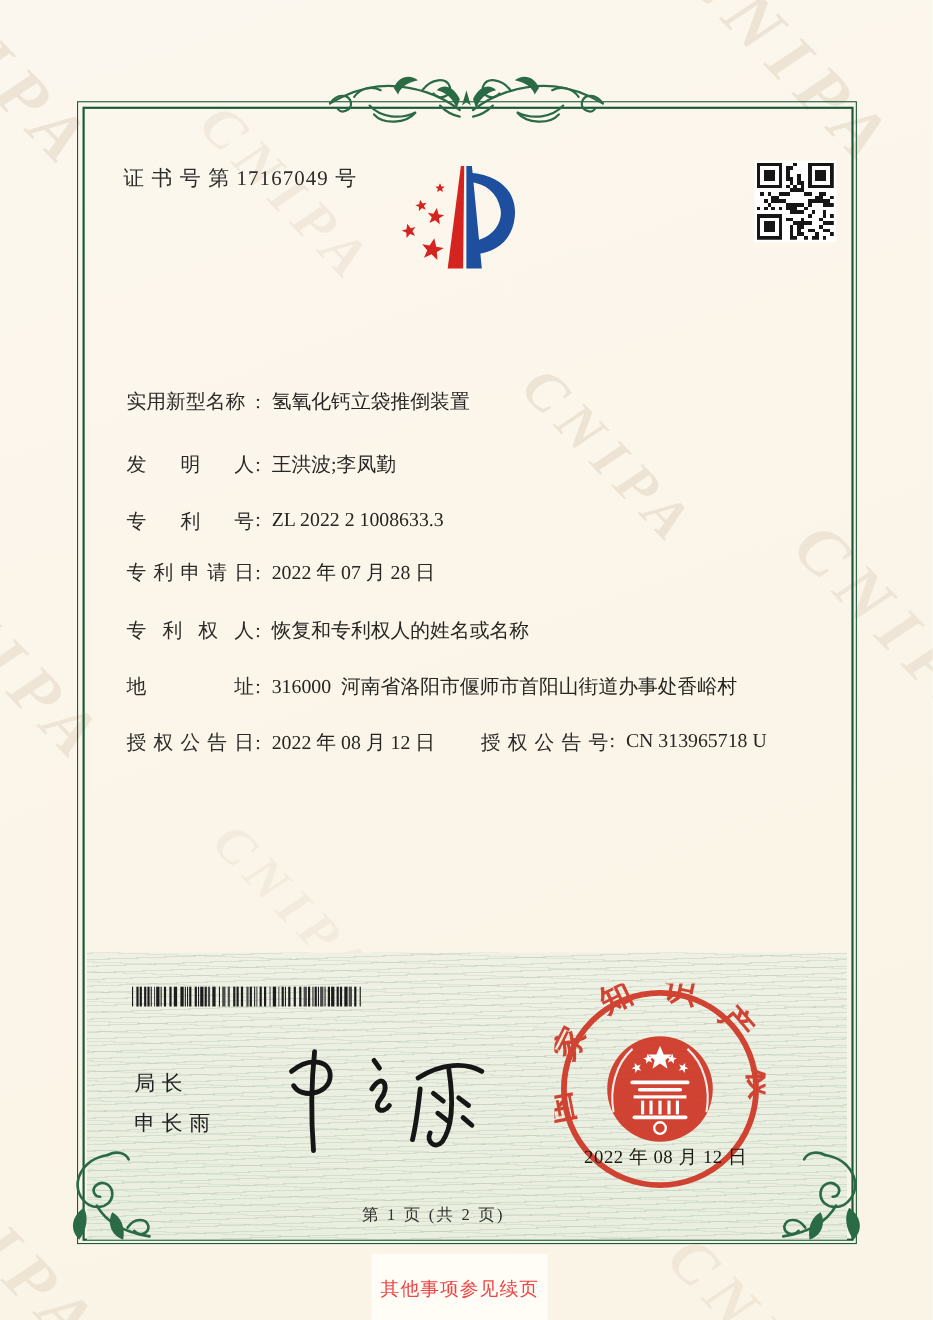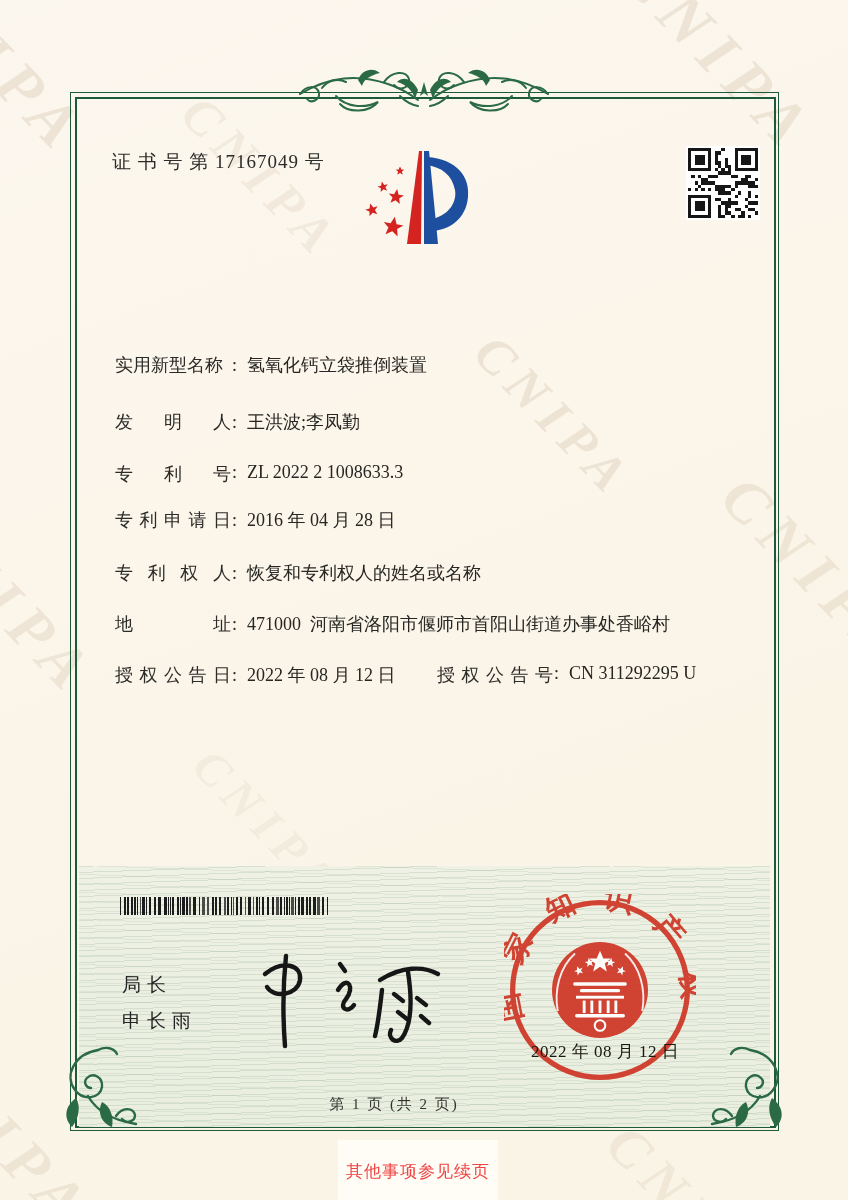--- a/index.html
+++ b/index.html
@@ -363,44 +363,44 @@
           <span>专</span>
           <span>利</span>
           <span>号</span>
         </span><span class="fcolon">:</span><span class="fvalue">ZL 2022 2 1008633.3</span></div>
       <div class="field-row" style="top: 508px;"><span class="flabel">
           <span>专</span>
           <span>利</span>
           <span>申</span>
           <span>请</span>
           <span>日</span>
-        </span><span class="fcolon">:</span><span class="fvalue">2016 年 04 月 28 日</span></div>
+        </span><span class="fcolon">:</span><span class="fvalue">2022 年 07 月 28 日</span></div>
       <div class="field-row" style="top: 561px;"><span class="flabel">
           <span>专</span>
           <span>利</span>
           <span>权</span>
           <span>人</span>
         </span><span class="fcolon">:</span><span class="fvalue">恢复和专利权人的姓名或名称</span></div>
       <div class="field-row" style="top: 612px;"><span class="flabel">
           <span>地</span>
           <span>址</span>
-        </span><span class="fcolon">:</span><span class="fvalue">471000  河南省洛阳市偃师市首阳山街道办事处香峪村</span></div>
+        </span><span class="fcolon">:</span><span class="fvalue">316000  河南省洛阳市偃师市首阳山街道办事处香峪村</span></div>
       <div class="field-row" style="top: 663px;"><span class="flabel">
           <span>授</span>
           <span>权</span>
           <span>公</span>
           <span>告</span>
           <span>日</span>
         </span><span class="fcolon">:</span><span class="fvalue">2022 年 08 月 12 日</span><span class="grant2"><span class="flabel">
             <span>授</span>
             <span>权</span>
             <span>公</span>
             <span>告</span>
             <span>号</span>
-          </span><span class="fcolon">:</span><span class="fvalue">CN 311292295 U</span></span></div>
+          </span><span class="fcolon">:</span><span class="fvalue">CN 313965718 U</span></span></div>
     </div>
 
   <div id="paras">
   </div>
 
   <div id="barcode">
       <span style="width: 1px; background: rgb(28, 28, 28);"></span>
       <span style="width: 3px;"></span>
       <span style="width: 2px; background: rgb(28, 28, 28);"></span>
       <span style="width: 1px;"></span>

